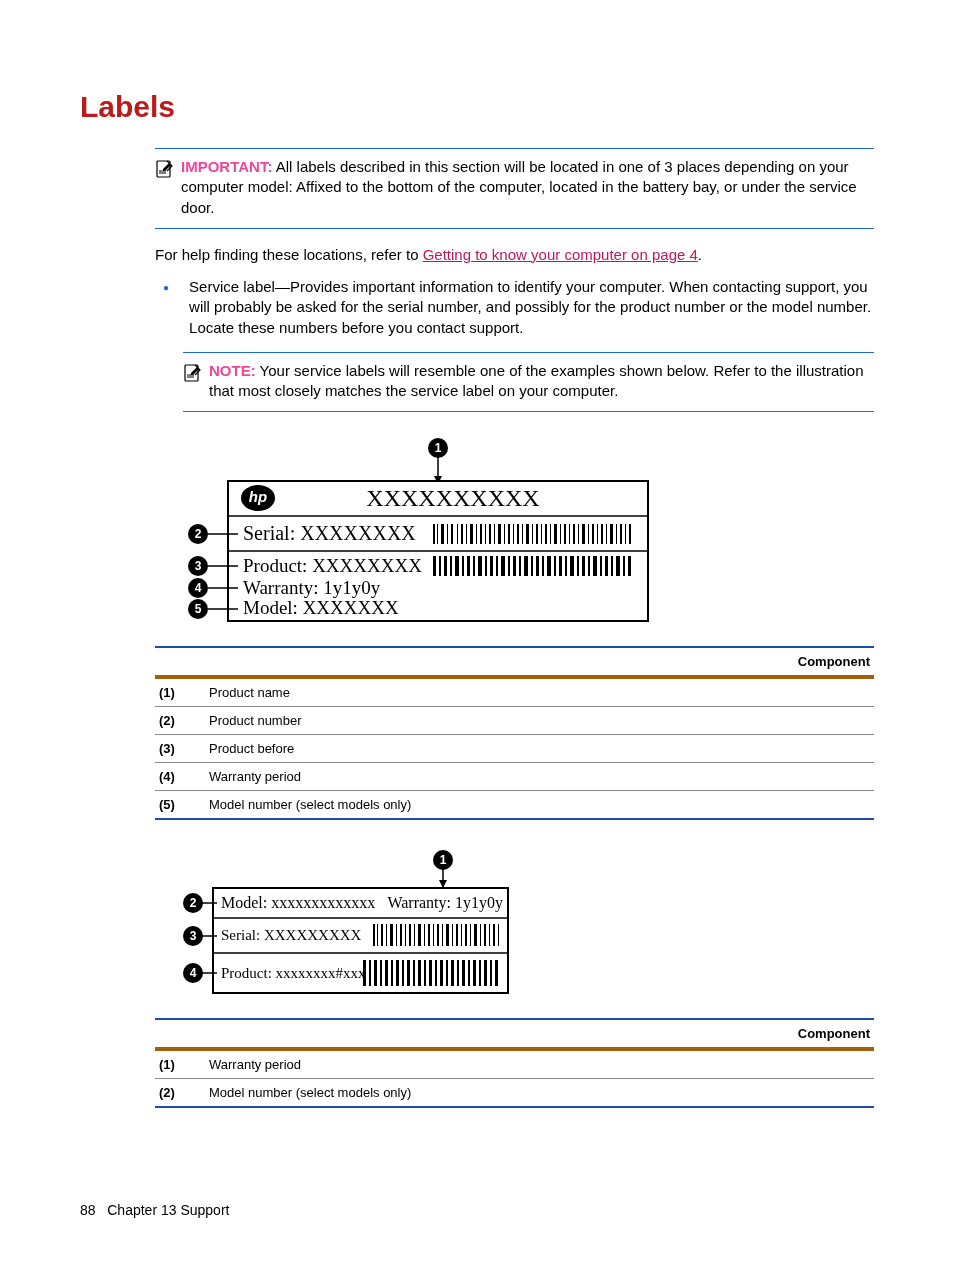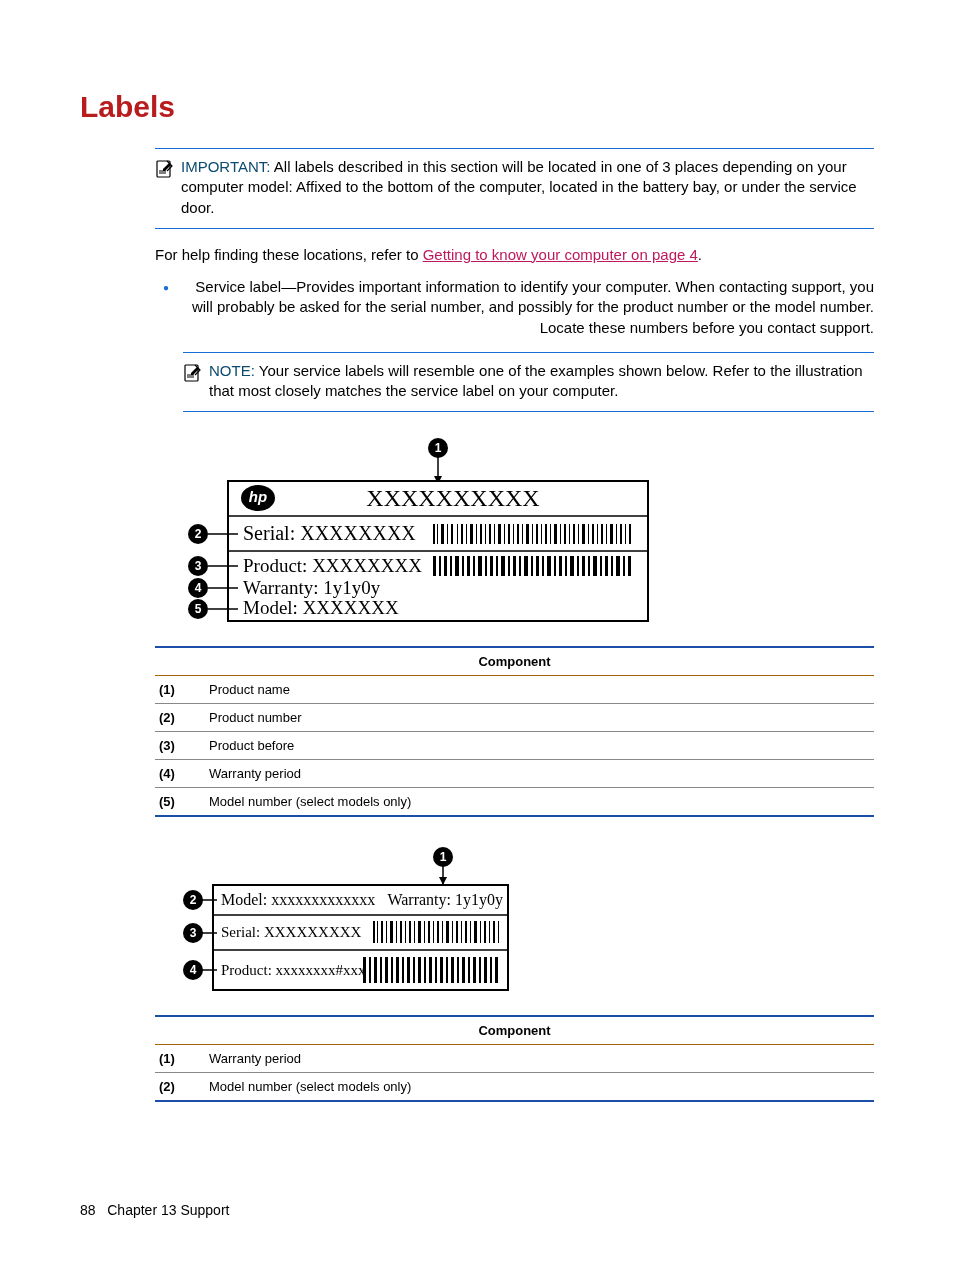--- a/index.html
+++ b/index.html
@@ -26,45 +26,45 @@
     border-bottom: 1px solid #1a6dd6;
     padding: 8px 0 10px 0;
     margin-bottom: 16px;
     display: flex;
     align-items: flex-start;
     gap: 6px;
   }
   .callout-indent { margin-left: 28px; }
   .callout .icon { flex: 0 0 auto; margin-top: 2px; }
   .callout .text { flex: 1; line-height: 1.35; }
-  .callout-label { color: #0c4a6e; font-weight: normal; }
+  .callout-label { color: #ec4899; font-weight: bold; }
   a.link { color: #be185d; text-decoration: underline; }
   ul.bullets { list-style: none; padding-left: 8px; margin-bottom: 14px; }
-  ul.bullets li { display: flex; gap: 20px; line-height: 1.35; text-align: right; }
+  ul.bullets li { display: flex; gap: 20px; line-height: 1.35; }
   ul.bullets li::before { content: "●"; color: #1a6dd6; font-size: 10px; line-height: 22px; }
   .diagram-wrap { margin-left: 28px; padding: 8px 0 14px 0; }
   .diagram { display: block; }
   .marker { fill: #000; }
   .marker-txt { fill: #fff; font: bold 12px Arial; text-anchor: middle; dominant-baseline: middle; }
   .lead { stroke: #000; stroke-width: 1.5; fill: none; }
   .label-box { fill: #fff; stroke: #000; stroke-width: 2; }
   .serif { font-family: "Times New Roman", serif; }
   .barcode rect { fill: #000; }
   table.comp {
     width: 100%;
     border-collapse: collapse;
     margin: 6px 0 20px 0;
     font-size: 13px;
   }
   table.comp th {
-    text-align: center;
+    text-align: right;
     font-weight: bold;
     padding: 6px 4px 6px 4px;
     border-top: 2.5px solid #1a4ea8;
-    border-bottom: 1px solid #a16207;
+    border-bottom: 4px solid #a16207;
   }
   table.comp td { padding: 6px 4px; border-bottom: 1px solid #888; }
   table.comp tr:last-child td { border-bottom: 2.5px solid #1a4ea8; }
   table.comp td.num { width: 50px; font-weight: bold; }
   .footer {
     position: absolute;
     left: 80px;
     bottom: 52px;
     font-size: 14px;
   }

